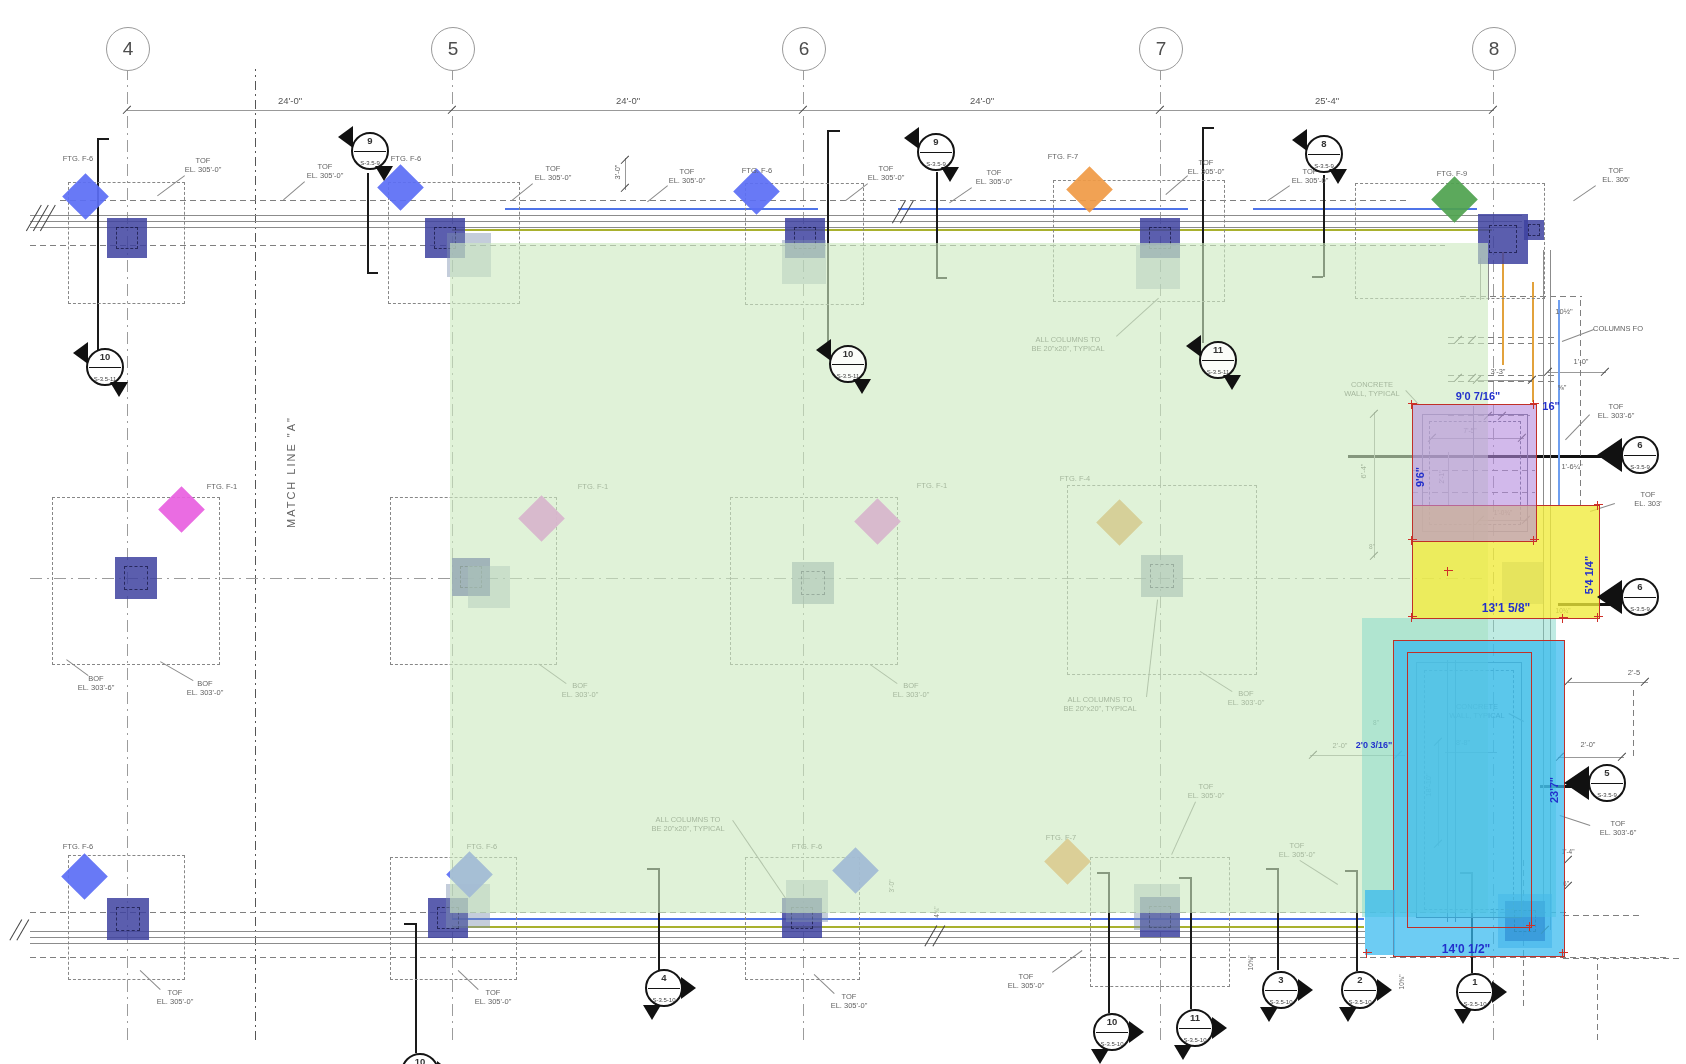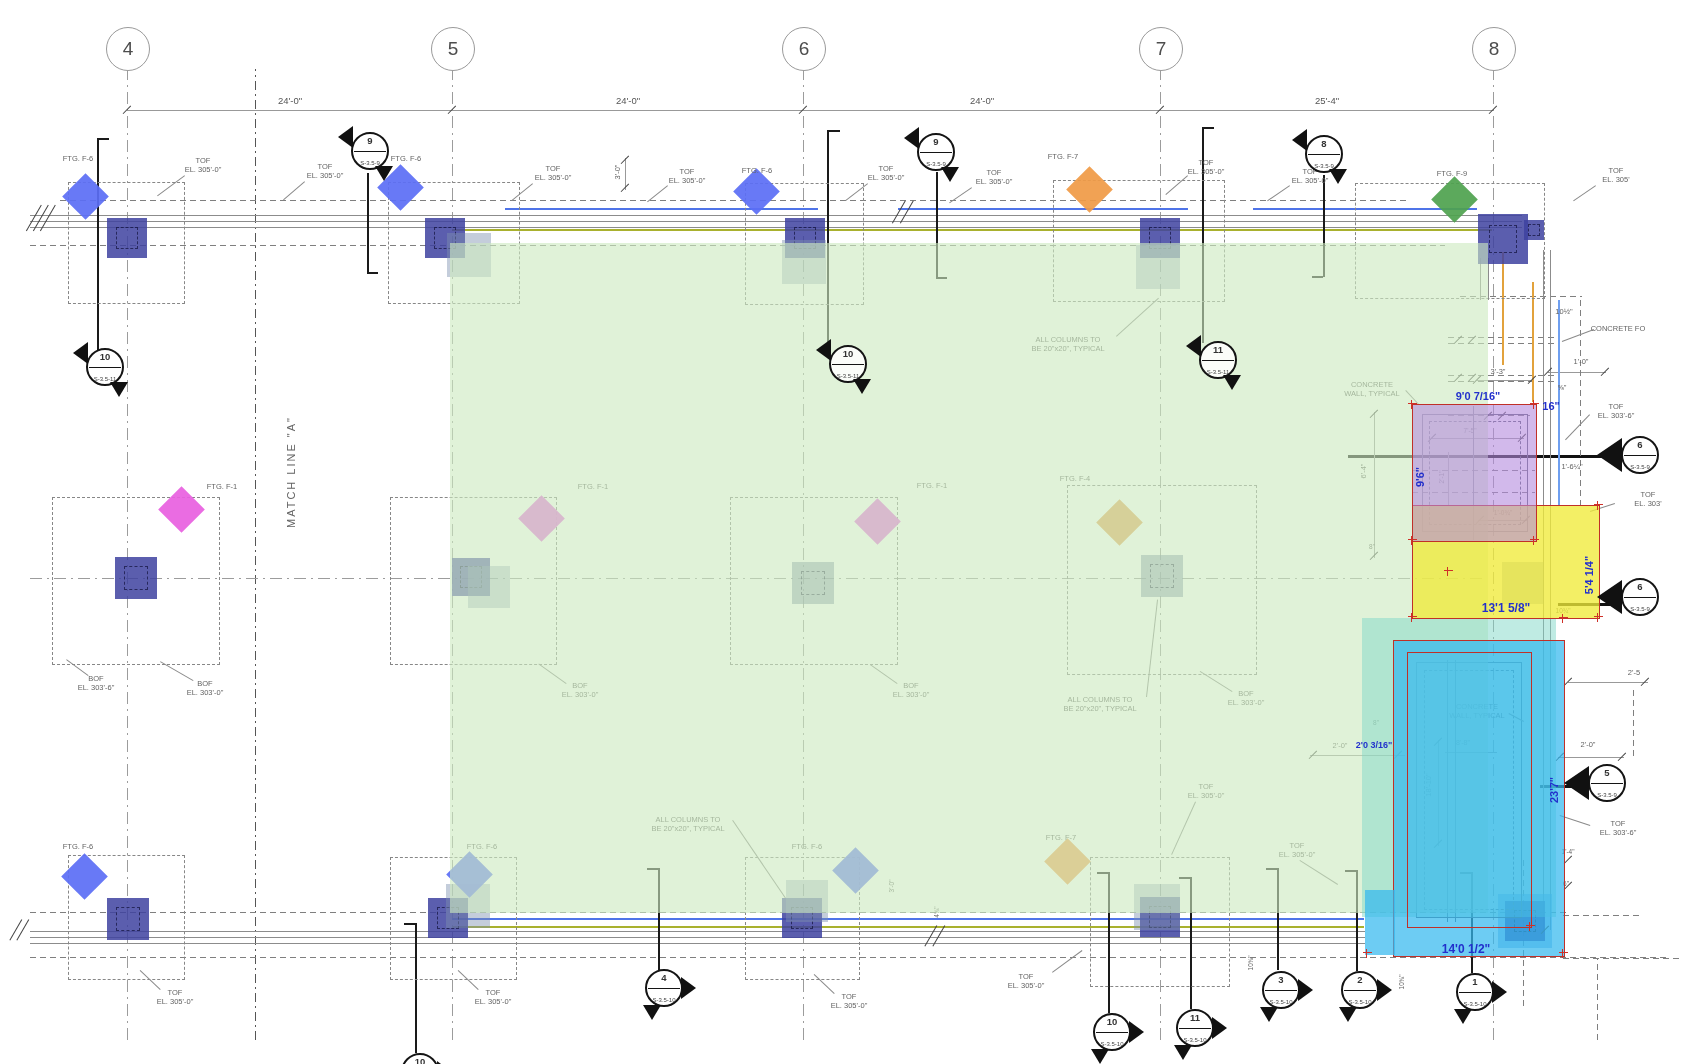--- a/index.html
+++ b/index.html
@@ -303,21 +303,21 @@
     <div class="abs lbl" style="left: 994px; top: 177px; font: 7.5px &quot;Liberation Sans&quot;, sans-serif; transform: translate(-50%, -50%) rotate(0deg);">TOF
 EL. 305'-0"</div>
     <div class="abs lbl" style="left: 1063px; top: 156px; font: 7.5px &quot;Liberation Sans&quot;, sans-serif; transform: translate(-50%, -50%) rotate(0deg);">FTG. F-7</div>
     <div class="abs lbl" style="left: 1206px; top: 167px; font: 7.5px &quot;Liberation Sans&quot;, sans-serif; transform: translate(-50%, -50%) rotate(0deg);">TOF
 EL. 305'-0"</div>
     <div class="abs lbl" style="left: 1310px; top: 176px; font: 7.5px &quot;Liberation Sans&quot;, sans-serif; transform: translate(-50%, -50%) rotate(0deg);">TOF
 EL. 305'-0"</div>
     <div class="abs lbl" style="left: 1452px; top: 173px; font: 7.5px &quot;Liberation Sans&quot;, sans-serif; transform: translate(-50%, -50%) rotate(0deg);">FTG. F-9</div>
     <div class="abs lbl" style="left: 1616px; top: 175px; font: 7.5px &quot;Liberation Sans&quot;, sans-serif; transform: translate(-50%, -50%) rotate(0deg);">TOF
 EL. 305'</div>
-    <div class="abs lbl" style="left: 1618px; top: 328px; font: 7.5px &quot;Liberation Sans&quot;, sans-serif; transform: translate(-50%, -50%) rotate(0deg);">CONCRETE FO</div>
+    <div class="abs lbl" style="left: 1618px; top: 328px; font: 7.5px &quot;Liberation Sans&quot;, sans-serif; transform: translate(-50%, -50%) rotate(0deg);">COLUMNS FO</div>
     <div class="abs lbl" style="left: 1564px; top: 311px; font: 7.5px &quot;Liberation Sans&quot;, sans-serif; transform: translate(-50%, -50%) rotate(0deg);">10½"</div>
     <div class="abs lbl" style="left: 1581px; top: 361px; font: 7.5px &quot;Liberation Sans&quot;, sans-serif; transform: translate(-50%, -50%) rotate(0deg);">1'-0"</div>
     <div class="abs lbl" style="left: 1562px; top: 387px; font: 7.5px &quot;Liberation Sans&quot;, sans-serif; transform: translate(-50%, -50%) rotate(0deg);">⅝"</div>
     <div class="abs lbl" style="left: 1616px; top: 411px; font: 7.5px &quot;Liberation Sans&quot;, sans-serif; transform: translate(-50%, -50%) rotate(0deg);">TOF
 EL. 303'-6"</div>
     <div class="abs lbl" style="left: 1498px; top: 371px; font: 7.5px &quot;Liberation Sans&quot;, sans-serif; transform: translate(-50%, -50%) rotate(0deg);">3'-3"</div>
     <div class="abs lbl" style="left: 1372px; top: 389px; font: 7.5px &quot;Liberation Sans&quot;, sans-serif; transform: translate(-50%, -50%) rotate(0deg);">CONCRETE
 WALL, TYPICAL</div>
     <div class="abs lbl" style="left: 1363px; top: 471px; font: 7.5px &quot;Liberation Sans&quot;, sans-serif; transform: translate(-50%, -50%) rotate(-90deg);">6'-4"</div>
     <div class="abs lbl" style="left: 1441px; top: 477px; font: 6.5px &quot;Liberation Sans&quot;, sans-serif; transform: translate(-50%, -50%) rotate(-90deg);">2'-1"</div>

